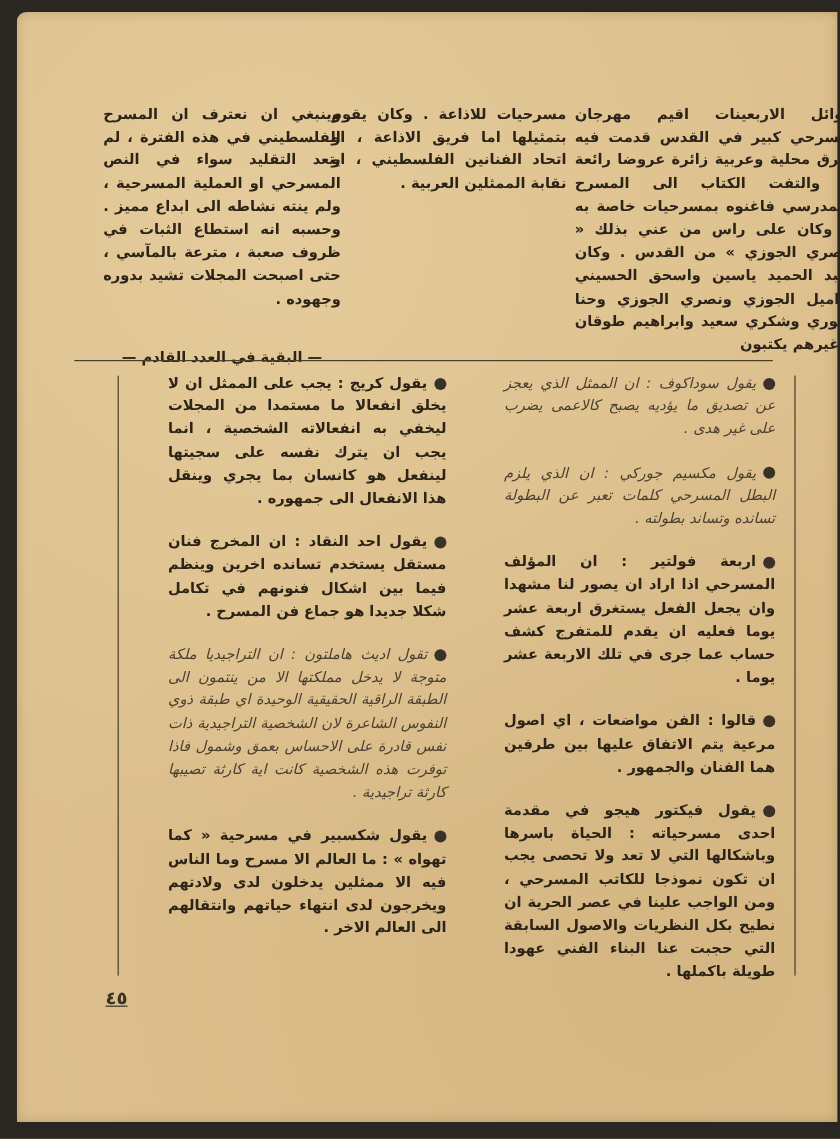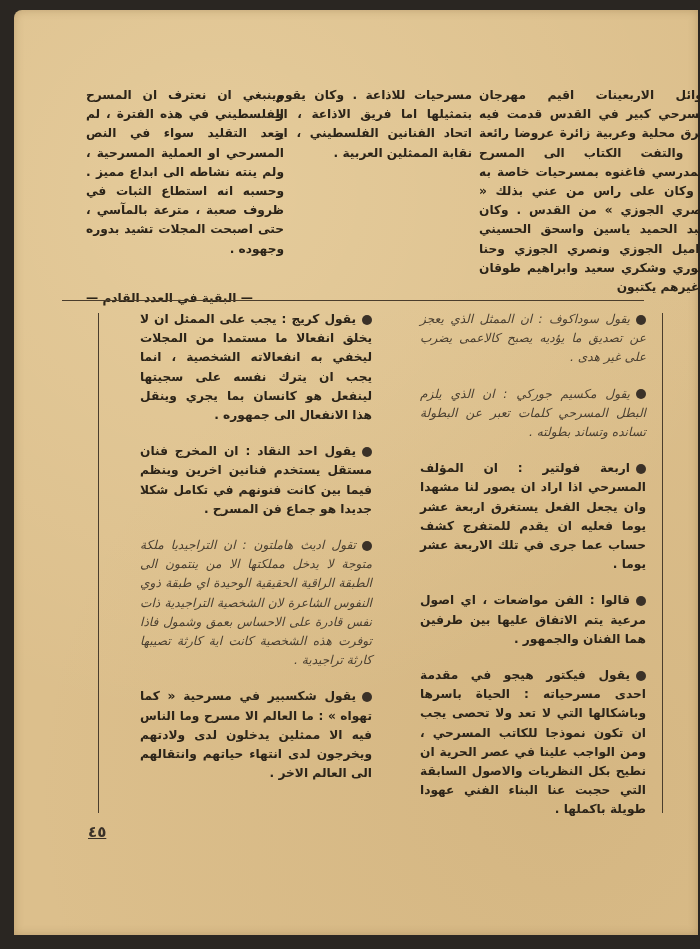--- a/index.html
+++ b/index.html
@@ -21,21 +21,21 @@
     position:absolute; direction:rtl; text-align:justify;
     color:#2c2418; font-size:12.2px; line-height:19.2px;
   }
   .col p { margin:0; }
   .bold { font-weight:bold; }
   .light { font-weight:normal; color:#4a3f30;font-style:italic; }
   .top-col-1 { left:465px; top:76px; width:228px; }
   .top-col-2 { left:262px; top:76px; width:196px; }
   .top-col-3 { left:72px;  top:76px; width:198px; }
   .gap { height:18px; }
-  .continued { margin-top:30px !important; text-align:left; }
+  .continued { margin-top:30px !important; text-align:center; }
   .rule {
     position:absolute; left:48px; top:290px; width:582px; height:0;
     border-top:1.5px solid #4a3d2c;
   }
   .vline {
     position:absolute; width:0; border-left:1.5px solid #4a3d2c;
   }
   .vline.left  { left:84px;  top:303px; height:500px; }
   .vline.right { left:648px; top:303px; height:500px; }
   .box-col-r { left:406px; top:300px; width:226px; }
@@ -76,19 +76,19 @@
   <div class="col box-col-r">
     <p class="quote light"><span class="bullet"></span><span>يقول سوداكوف : ان الممثل الذي يعجز عن تصديق ما يؤديه يصبح كالاعمى يضرب على غير هدى .</span></p>
     <p class="quote light"><span class="bullet"></span><span>يقول مكسيم جوركي : ان الذي يلزم البطل المسرحي كلمات تعبر عن البطولة تسانده وتساند بطولته .</span></p>
     <p class="quote bold"><span class="bullet"></span><span>اربعة فولتير : ان المؤلف المسرحي اذا اراد ان يصور لنا مشهدا وان يجعل الفعل يستغرق اربعة عشر يوما فعليه ان يقدم للمتفرج كشف حساب عما جرى في تلك الاربعة عشر يوما .</span></p>
     <p class="quote bold"><span class="bullet"></span><span>قالوا : الفن مواضعات ، اي اصول مرعية يتم الاتفاق عليها بين طرفين هما الفنان والجمهور .</span></p>
     <p class="quote bold"><span class="bullet"></span><span>يقول فيكتور هيجو في مقدمة احدى مسرحياته : الحياة باسرها وباشكالها التي لا تعد ولا تحصى يجب ان تكون نموذجا للكاتب المسرحي ، ومن الواجب علينا في عصر الحرية ان نطيح بكل النظريات والاصول السابقة التي حجبت عنا البناء الفني عهودا طويلة باكملها .</span></p>
   </div>
 
   <div class="col box-col-l">
     <p class="quote bold"><span class="bullet"></span><span>يقول كريج : يجب على الممثل ان لا يخلق انفعالا ما مستمدا من المجلات ليخفي به انفعالاته الشخصية ، انما يجب ان يترك نفسه على سجيتها لينفعل هو كانسان بما يجري وينقل هذا الانفعال الى جمهوره .</span></p>
-    <p class="quote bold"><span class="bullet"></span><span>يقول احد النقاد : ان المخرج فنان مستقل يستخدم فنانين اخرين وينظم فيما بين كانت فنونهم في تكامل شكلا جديدا هو جماع فن المسرح .</span></p>
+    <p class="quote bold"><span class="bullet"></span><span>يقول احد النقاد : ان المخرج فنان مستقل يستخدم تسانده اخرين وينظم فيما بين اشكال فنونهم في تكامل شكلا جديدا هو جماع فن المسرح .</span></p>
     <p class="quote light"><span class="bullet"></span><span>تقول اديث هاملتون : ان التراجيديا ملكة متوجة لا يدخل مملكتها الا من ينتمون الى الطبقة الراقية الحقيقية الوحيدة اي طبقة ذوي النفوس الشاعرة لان الشخصية التراجيدية ذات نفس قادرة على الاحساس بعمق وشمول فاذا توفرت هذه الشخصية كانت اية كارثة تصيبها كارثة تراجيدية .</span></p>
     <p class="quote bold"><span class="bullet"></span><span>يقول شكسبير في مسرحية « كما تهواه » : ما العالم الا مسرح وما الناس فيه الا ممثلين يدخلون لدى ولادتهم ويخرجون لدى انتهاء حياتهم وانتقالهم الى العالم الاخر .</span></p>
   </div>
 
   <div class="pageno">٤٥</div>
 </div>
 
 </body></html>

